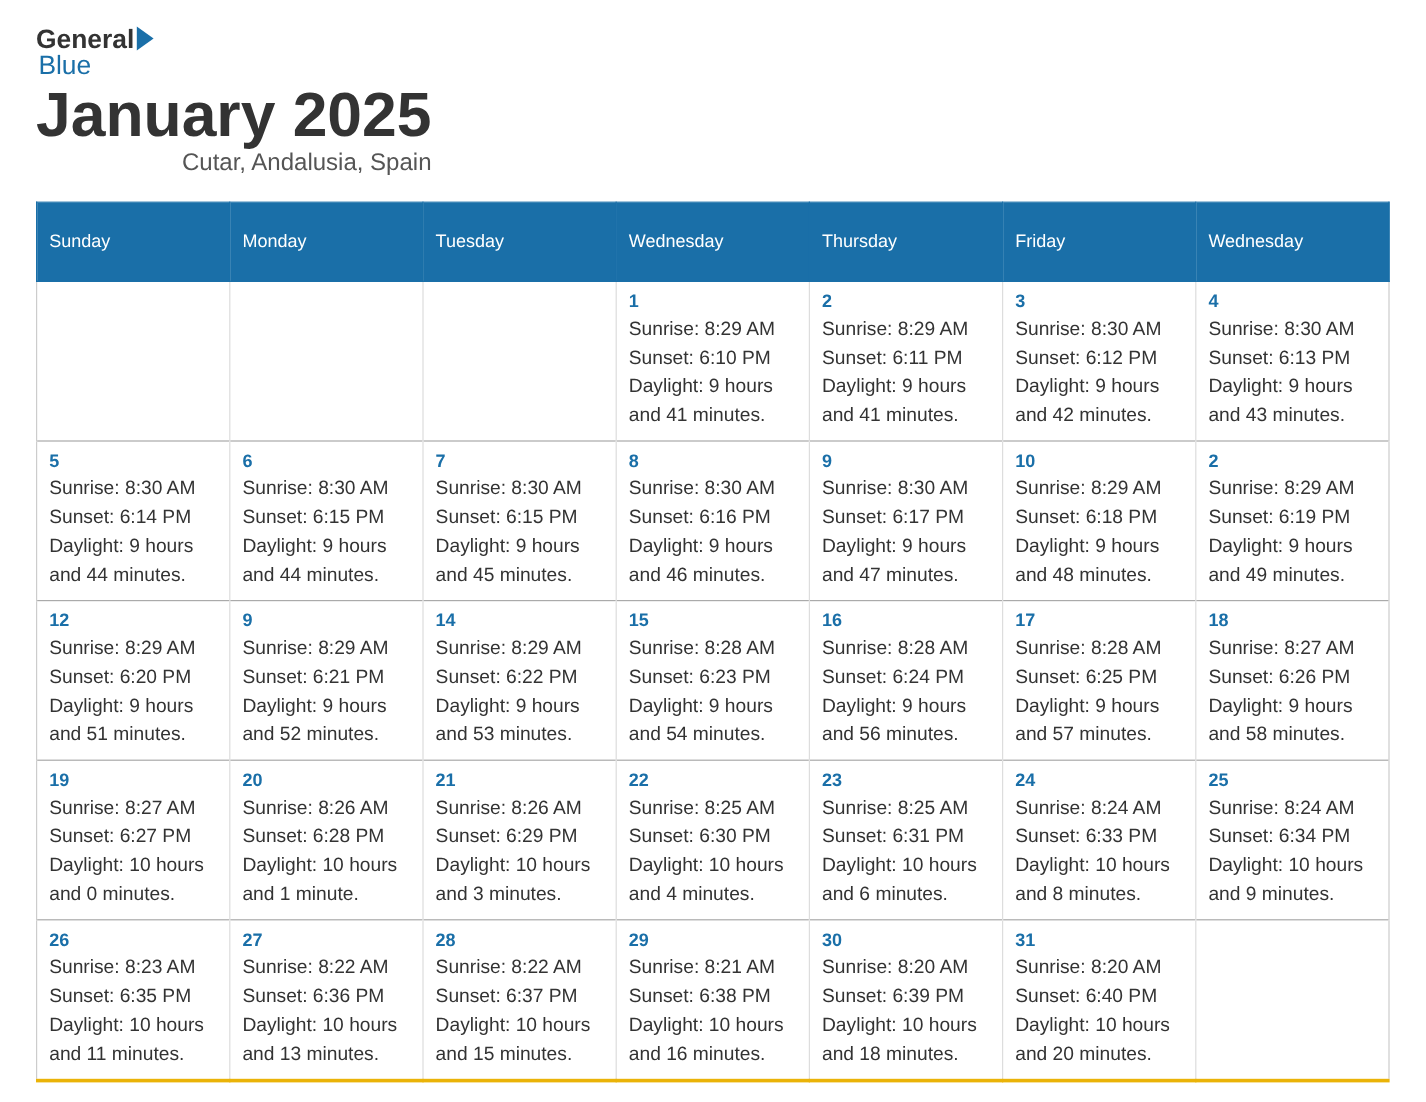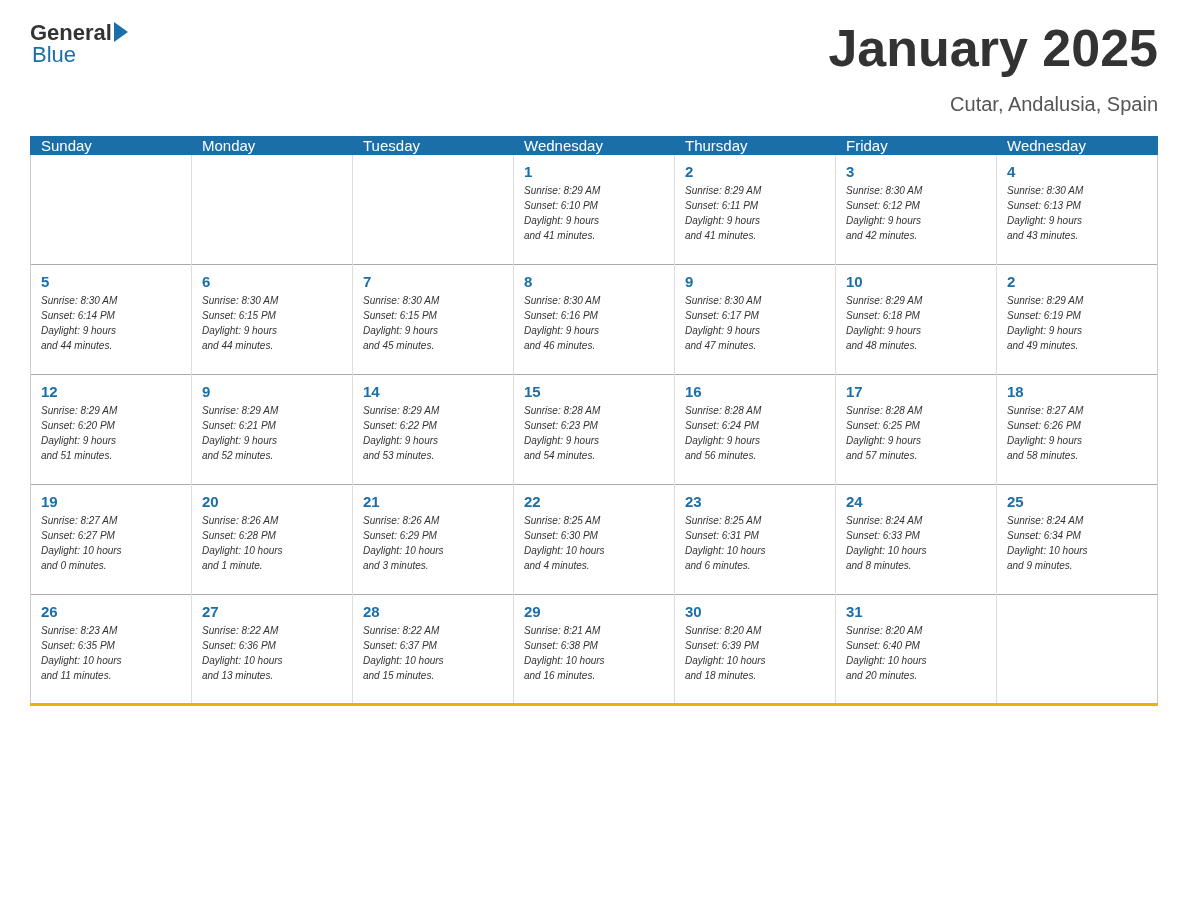--- a/index.html
+++ b/index.html
@@ -9,20 +9,21 @@
       color: #333;
       padding: 20px 30px;
       width: 1188px;
       min-height: 918px;
     }
     .header {
       display: flex;
       justify-content: space-between;
       align-items: flex-start;
       margin-bottom: 20px;
+      flex-direction: column;
     }
     .logo-text {
       font-size: 22px;
       font-weight: bold;
       color: #333;
     }
     .logo-arrow {
       width: 0;
       height: 0;
       border-left: 14px solid #1a6fa8;
@@ -52,35 +53,35 @@
     }
     .calendar-title {
       font-size: 52px;
       font-weight: bold;
       color: #333;
       line-height: 1.1;
     }
     .calendar-subtitle {
       font-size: 20px;
       color: #555;
-      margin-top: 16px;
+      margin-top: 0;
     }
     table {
       width: 100%;
       border-collapse: collapse;
       table-layout: fixed;
     }
     thead tr {
       background-color: #1a6fa8;
     }
     thead th {
       color: #fff;
       font-size: 15px;
       font-weight: normal;
-      padding: 0 10px;
+      padding: 24px 10px;
       text-align: left;
       border: 1px solid #1a6fa8;
     }
     tbody tr {
       border-bottom: 1px solid #aaa;
     }
     tbody td {
       vertical-align: top;
       padding: 8px 10px;
       border-right: 1px solid #ddd;
@@ -96,24 +97,23 @@
       border-right: 1px solid #ccc;
     }
     .day-num {
       font-size: 15px;
       font-weight: bold;
       color: #1a6fa8;
       display: block;
       margin-bottom: 3px;
     }
     .day-info {
-      font-size: 10px;
+      font-size: 16px;
       color: #333;
       line-height: 1.5;
-      font-style: italic;
     }
     .empty-cell {
       background: #fff;
     }
     tbody tr:last-child {
       border-bottom: 3px solid #eab308;
     }
   </style>
 </head>
 <body>

